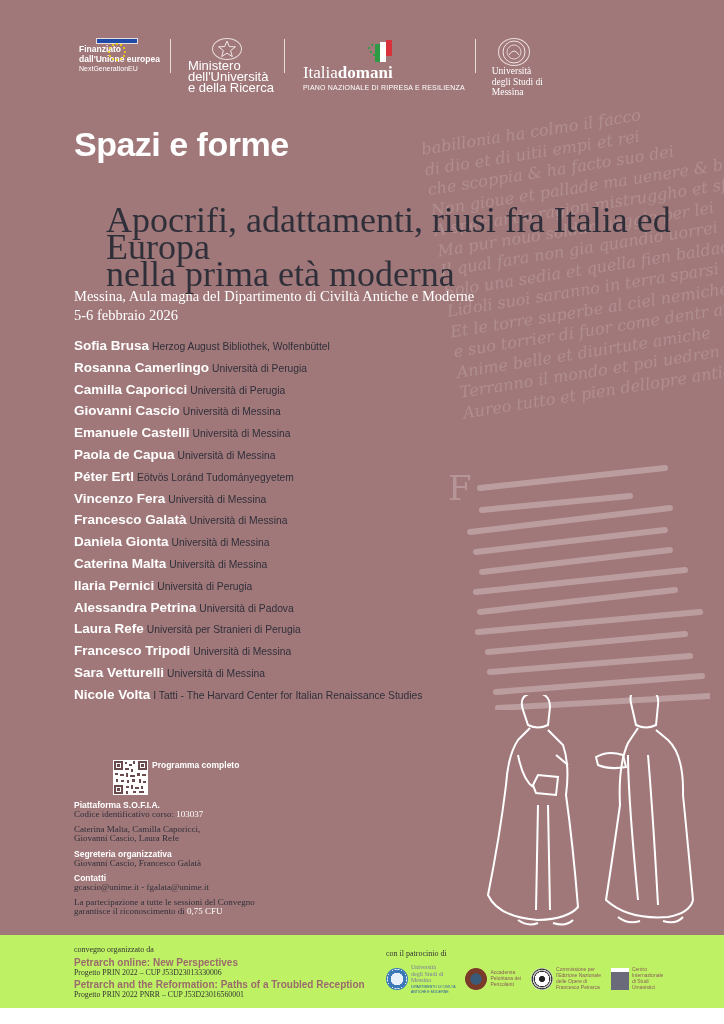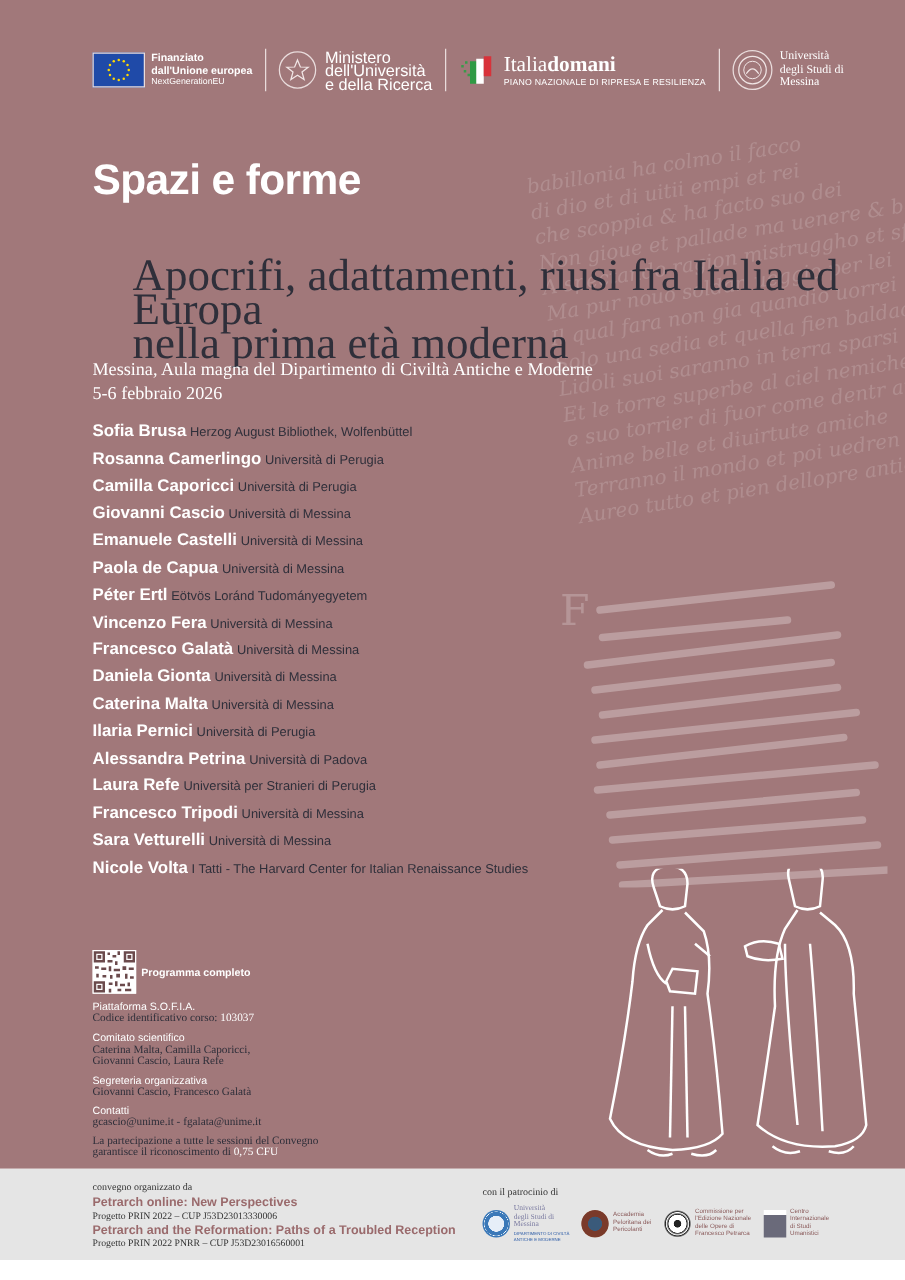--- a/index.html
+++ b/index.html
@@ -1,23 +1,23 @@
 <!DOCTYPE html>
 <html><head>
 <meta charset="utf-8">
 <style>
   * { box-sizing: border-box; margin: 0; padding: 0; }
   html, body { width: 724px; height: 1024px; overflow: hidden; }
   body { background: #ffffff; font-family: "Liberation Sans", sans-serif; position: relative; }
   .poster { position: absolute; left: 0; top: 0; width: 724px; height: 935px; background: #a1787a; overflow: hidden; }
-  .footer { position: absolute; left: 0; top: 935px; width: 724px; height: 73px; background: #e5e5e5; }
+  .footer { position: absolute; left: 0; top: 935px; width: 724px; height: 73px; background: #bef264; }
 
   
   .logos { position: absolute; top: 36px; left: 74px; right: 40px; height: 40px; display: flex; align-items: center; }
-  .logo { display: flex; align-items: center; height: 36px; }
+  .logo { display: flex; align-items: center; height: 36px; flex-direction: column; }
   .sep { width: 1px; height: 34px; background: #e9dcdc; margin: 0 10px; }
   .eu-flag { width: 42px; height: 28px; background: #1f4aa8; position: relative; border: 1px solid #e9dcdc; }
   .eu-flag svg { position: absolute; left: 0; top: 0; }
   .eu-text { margin-left: 5px; color: #fff; line-height: 10px; }
   .eu-text .b { font-size: 8.5px; font-weight: bold; display: block; }
   .eu-text .s { font-size: 7px; display: block; }
   .emblem { width: 30px; height: 30px; border-radius: 50%; border: 1px solid #e9dcdc; display: flex; align-items: center; justify-content: center; }
   .mur-text { margin-left: 7px; color: #fff; font-weight: normal; font-size: 13px; line-height: 11px; }
   .mur-text span { display: block; }
   .italia-flag { width: 28px; height: 26px; position: relative; }
@@ -44,24 +44,24 @@
   
   .speakers { position: absolute; left: 74px; top: 336px; }
   .speakers .lbl { color: #ffffff; font-size: 10.5px; margin-bottom: 6px; }
   .sp { height: 21.8px; white-space: nowrap; }
   .sp .n { color: #ffffff; font-weight: bold; font-size: 13.5px; }
   .sp .a { color: #2f2f3a; font-size: 10.3px; margin-left: 3px; }
 
   
   .info { position: absolute; left: 74px; top: 760px; width: 300px; }
   .qr { width: 35px; height: 35px; background: #fff; display: inline-block; vertical-align: bottom; }
-  .qr-row { display: flex; align-items: center; }
+  .qr-row { display: flex; align-items: flex-start; margin-left: 39px; }
   .qr-lbl { color: #fff; font-weight: bold; font-size: 8.5px; margin-left: 4px; }
   .ib { margin-top: 5px; }
-  .ib .h { color: #fff; font-weight: normal; font-size: 8.5px; line-height: 10px; }
+  .ib .h { color: #fff; font-weight: bold; font-size: 8.5px; line-height: 10px; }
   .ib .v { color: #2f2f3a; font-family: "Liberation Serif", serif; font-size: 9px; line-height: 9.5px; }
   .ib .v .w { color: #fff; }
 
   
   .figs { position: absolute; left: 478px; top: 695px; width: 240px; height: 240px; }
 
   
   .f-left { position: absolute; left: 74px; top: 10px; }
   .f-left .lbl { font-family: "Liberation Serif", serif; font-size: 8px; color: #333; margin-bottom: 4px; }
   .f-left .pt { color: #9a6a6c; font-weight: bold; font-size: 10px; line-height: 10px; }
@@ -264,21 +264,20 @@
           </g>
         </svg>
       </div>
       <span class="qr-lbl">Programma completo</span>
     </div>
     <div class="ib">
       <div class="h">Piattaforma S.O.F.I.A.</div>
       <div class="v"><span>Codice identificativo corso:</span> <span class="w">103037</span></div>
     </div>
     <div class="ib">
-      <div class="h">Comitato scientifico</div>
       <div class="v">Caterina Malta, Camilla Caporicci,</div>
       <div class="v">Giovanni Cascio, Laura Refe</div>
     </div>
     <div class="ib">
       <div class="h">Segreteria organizzativa</div>
       <div class="v">Giovanni Cascio, Francesco Galatà</div>
     </div>
     <div class="ib">
       <div class="h">Contatti</div>
       <div class="v">gcascio@unime.it - fgalata@unime.it</div>

